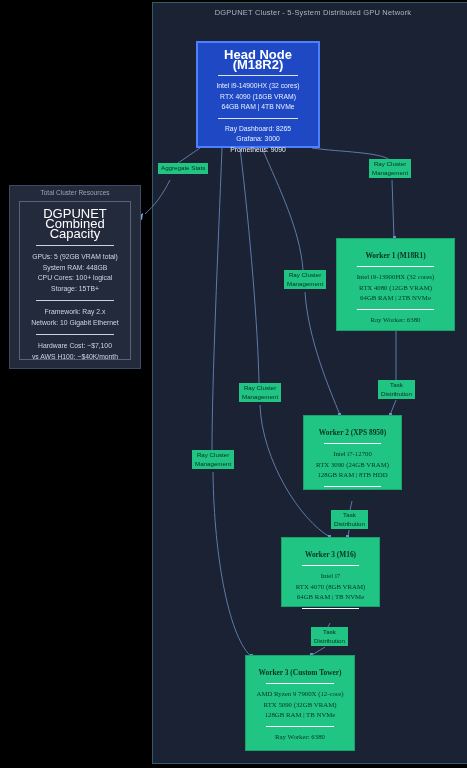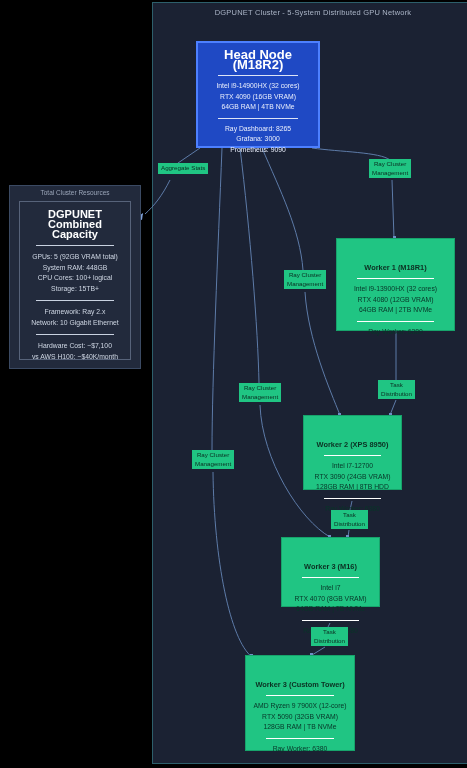--- a/index.html
+++ b/index.html
@@ -35,21 +35,21 @@
     font-size:6.5px;color:#9aa5b8;
   }
   .side-panel-inner{
     position:absolute;left:9px;right:9px;top:15px;bottom:8px;
     border:1px solid #57637a;
     background:#222a3c;
     box-sizing:border-box;
     padding:7px 6px 5px;
     text-align:center;
   }
-  .sp-head{font-size:11px;font-weight:bold;color:#ffffff;line-height:10px;}
+  .sp-head{font-size:13px;font-weight:normal;color:#ffffff;line-height:10px;}
   .sp-line{
     height:0;border-top:1px solid #c9d2e0;margin:6px 10px;
   }
   .sp-body{font-size:6.8px;line-height:10.5px;color:#cfd7e4;}
 
   
   .node{position:absolute;box-sizing:border-box;text-align:center;}
   .node .n-title{font-weight:bold;line-height:10px;}
   .node .n-rule{height:0;border-top:1px solid rgba(255,255,255,.85);margin:5px 14px;}
   .node .n-body{line-height:10.5px;}
@@ -57,21 +57,21 @@
   .head-node{
     left:196px;top:41px;width:124px;height:107px;
     background:#1f49c4;border:2px solid #4d80ff;
     padding:7px 6px 0;
     font-size:6.8px;color:#e9eefc;
   }
   .head-node .n-title{font-size:13px;color:#ffffff;}
 
   .worker{
     background:#20c583;border:1px solid #17a36b;
-    color:#ffffff;padding:24px 6px 0;font-size:6.8px;
+    color:#ffffff;padding:12px 6px 0;font-size:6.8px;font-family:Liberation Serif, serif;
   }
   .worker .n-title{font-size:7.4px;color:#0c2f22;}
   .worker .n-body{color:#083528;}
   .worker .n-rule{border-top:1px solid #ffffff;}
 
   .w1{left:336px;top:238px;width:119px;height:93px;}
   .w2{left:303px;top:415px;width:99px;height:75px;}
   .w3{left:281px;top:537px;width:99px;height:70px;}
   .w4{left:245px;top:655px;width:110px;height:96px;}
 

